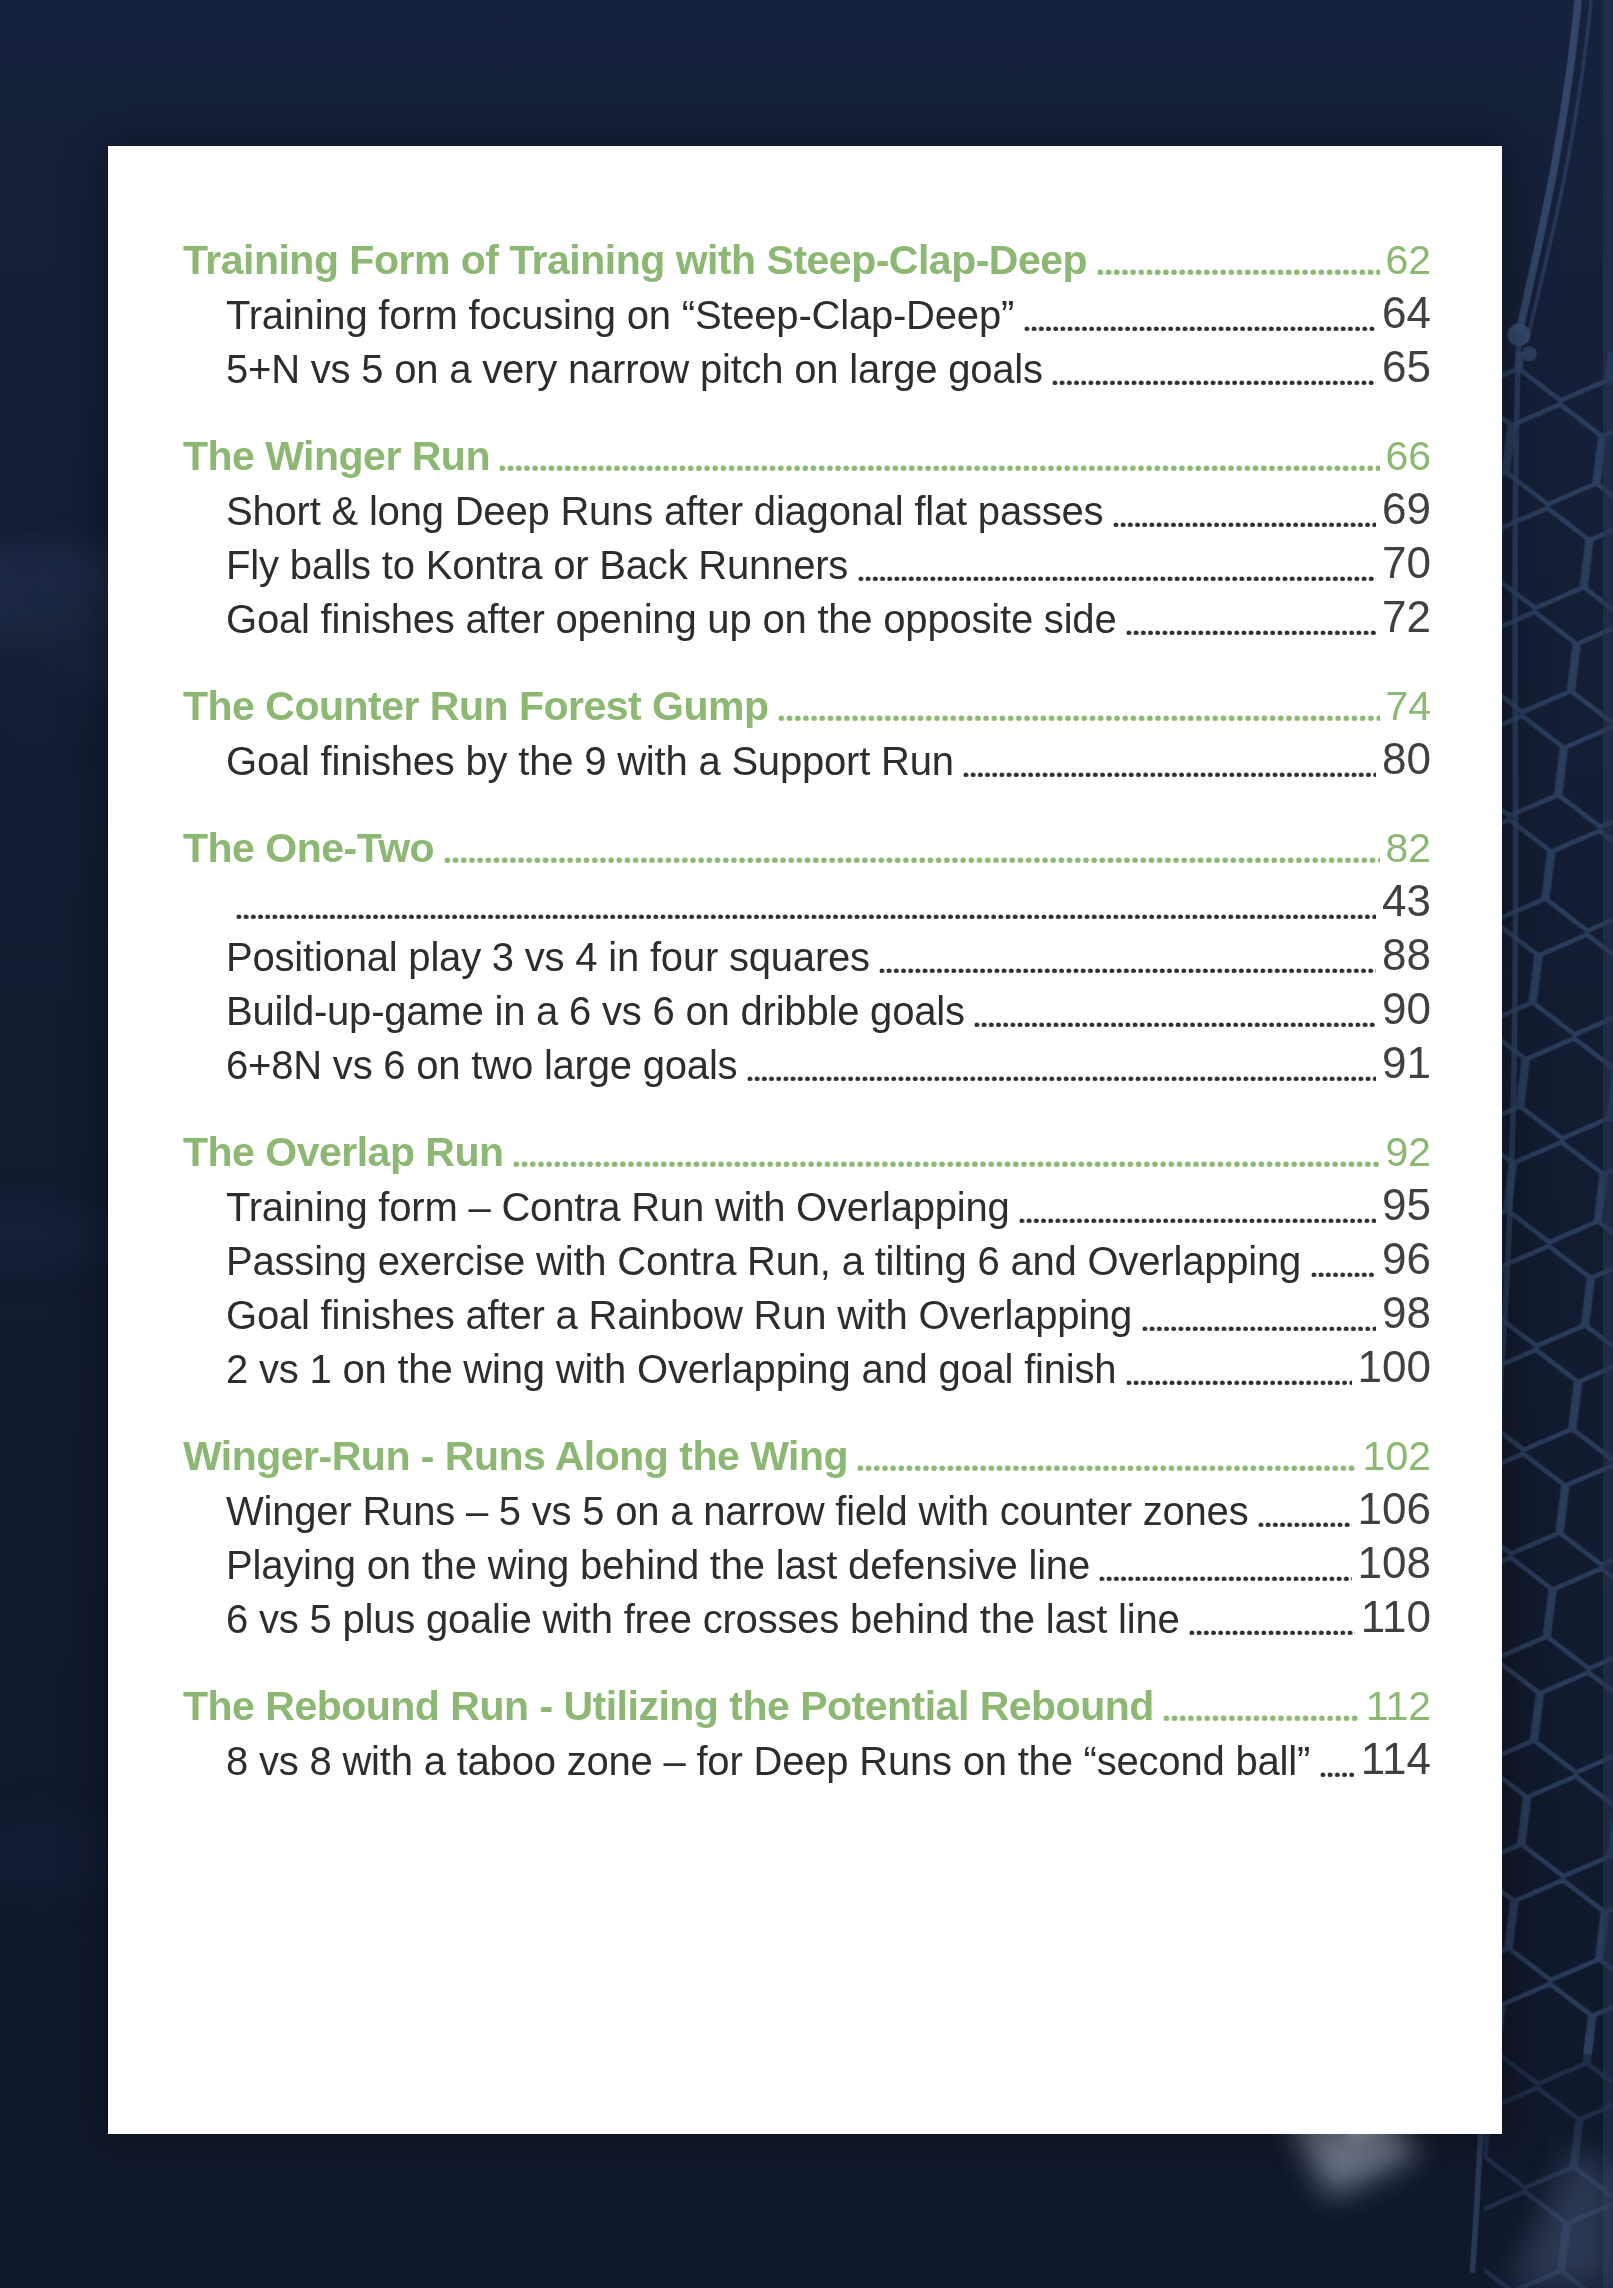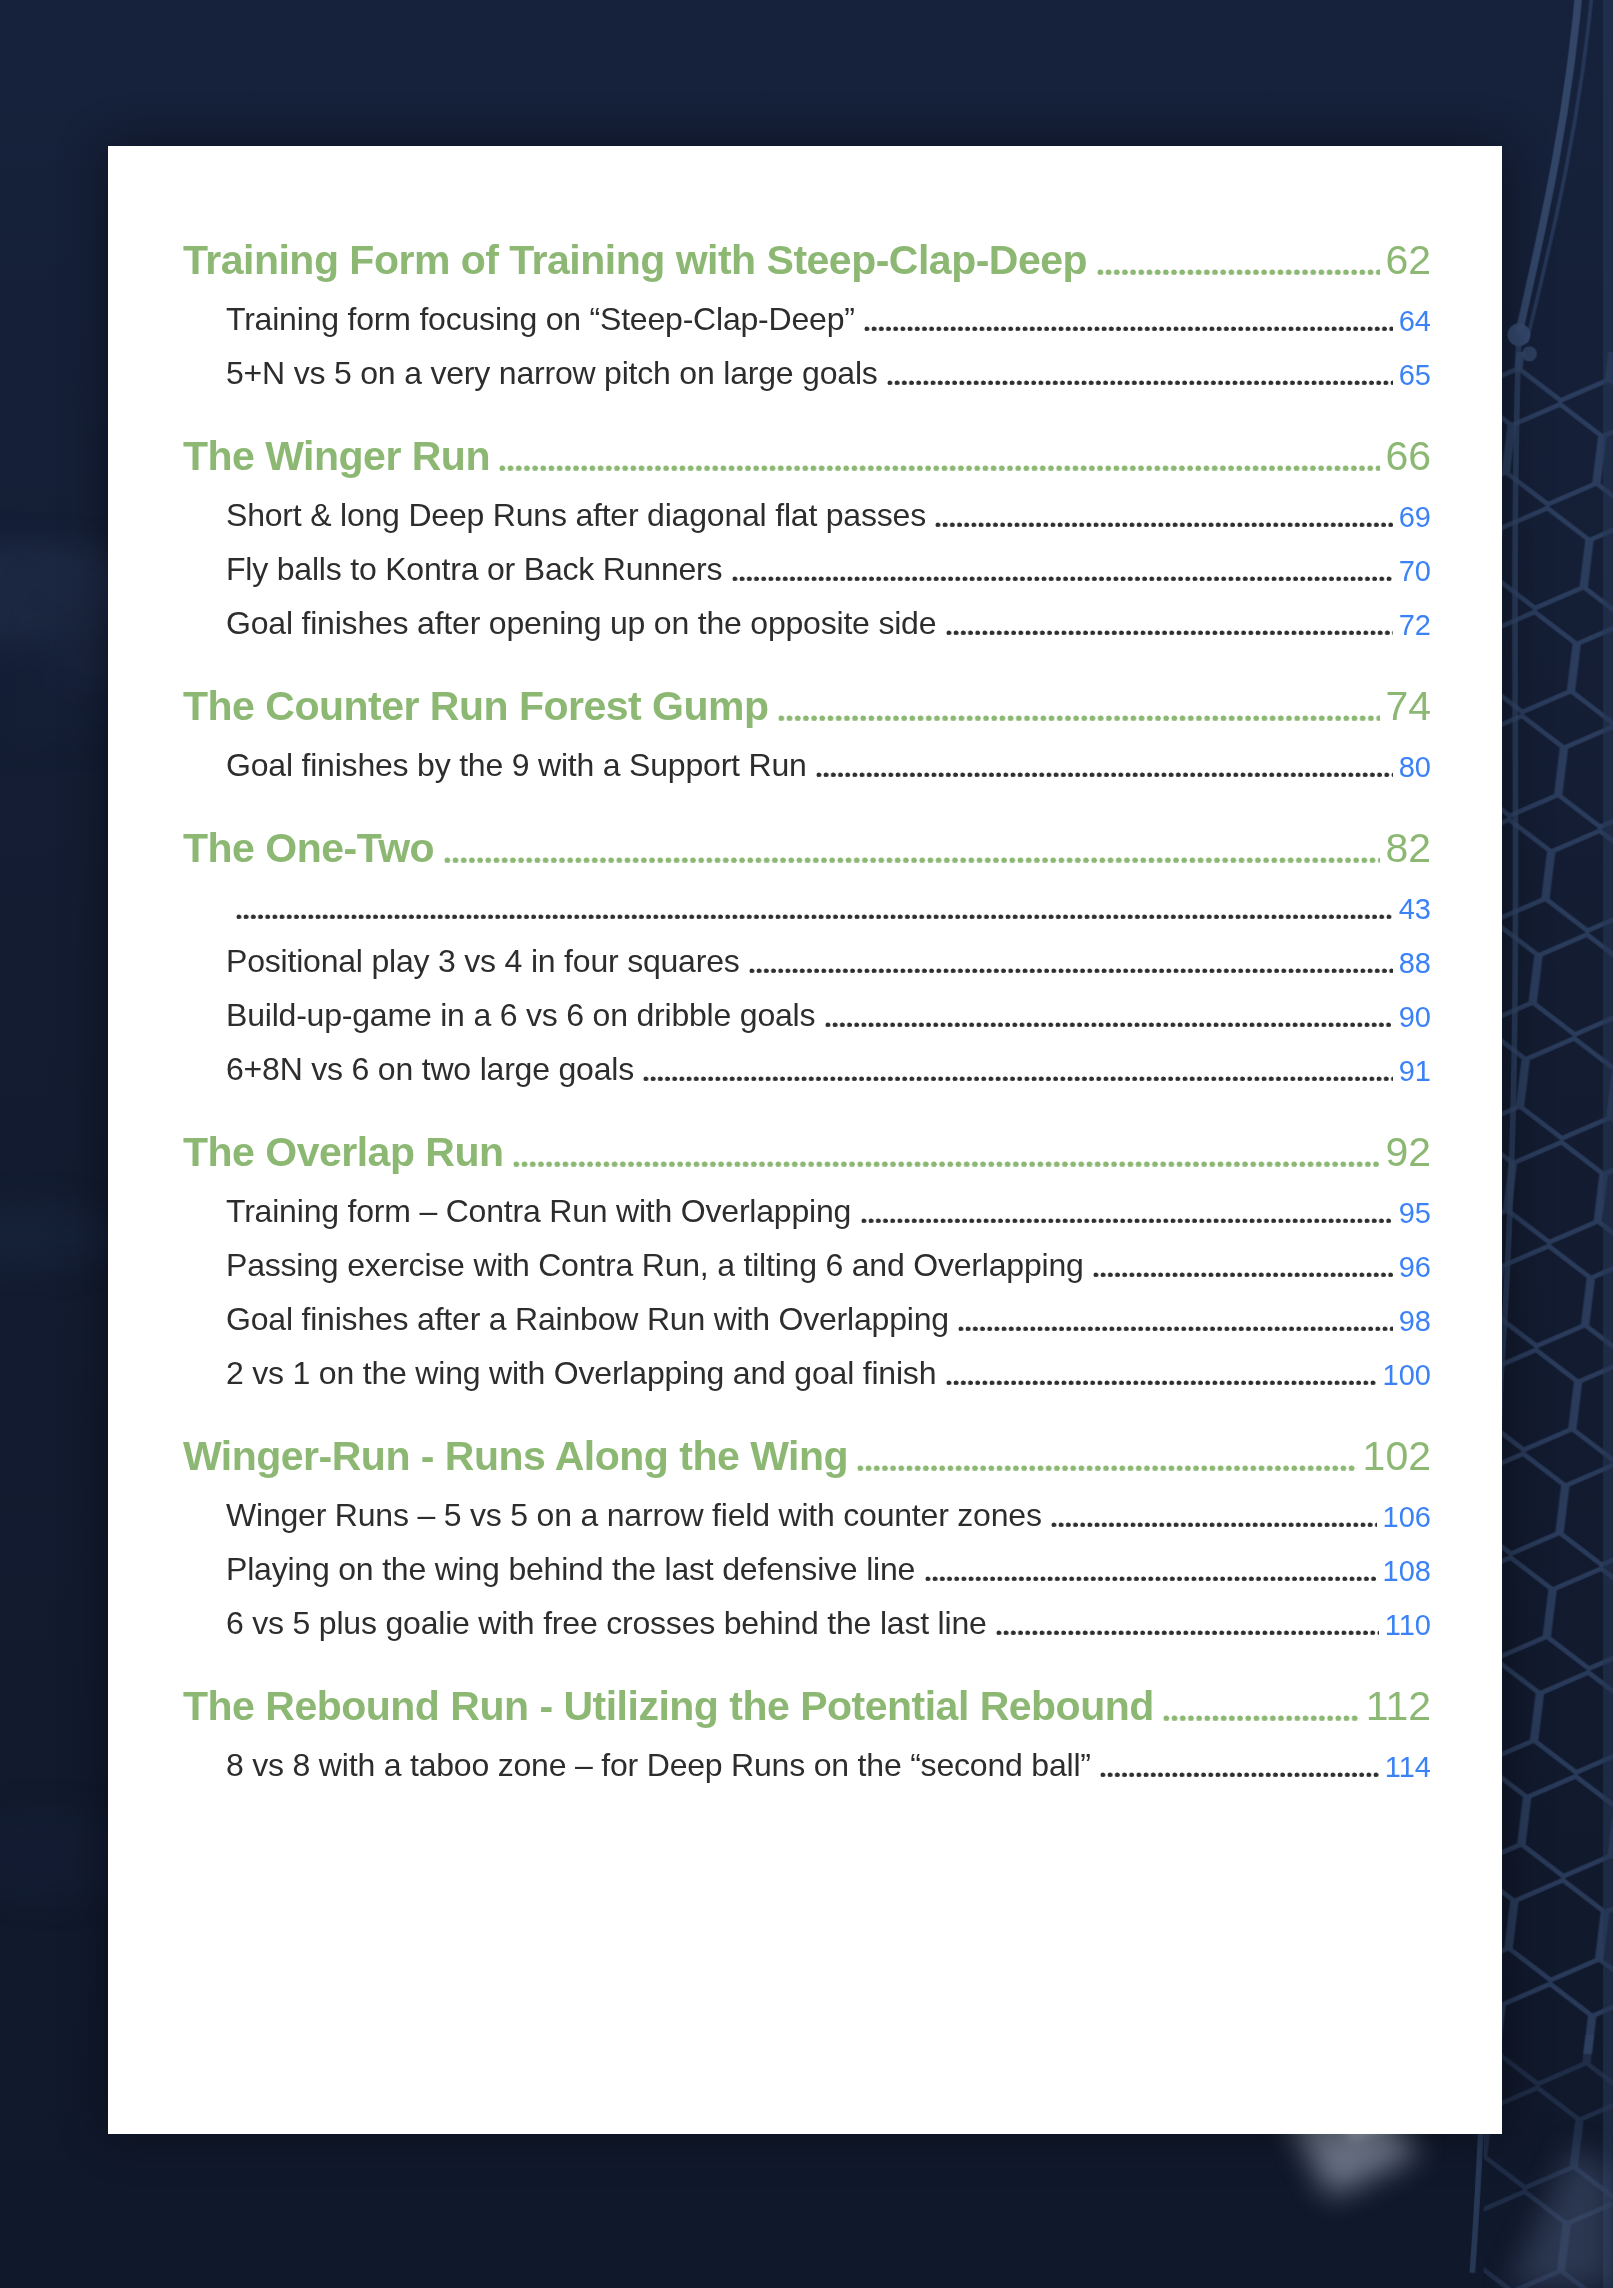--- a/index.html
+++ b/index.html
@@ -20,24 +20,24 @@
   .toc-section{margin-top:31px;}
   .toc-section:first-child{margin-top:0;}
   .toc-line{display:flex;align-items:flex-end;text-align:center;}
   .toc-line.header{height:57px;}
   .toc-line.entry{height:54px;padding-left:43px;}
   .title{
     font-size:41px;font-weight:700;color:#8cb873;
     letter-spacing:-0.5px;white-space:nowrap;
   }
   .label{
-    font-size:32px;font-weight:400;color:#2d2d2d;
+    font-size:40px;font-weight:400;color:#2d2d2d;
     letter-spacing:-0.2px;white-space:nowrap;
   }
-  .pagenum{font-size:29px;color:#3b82f6;white-space:nowrap;}
+  .pagenum{font-size:44px;color:#404040;white-space:nowrap;}
   .header .pagenum{font-size:41px;font-weight:400;color:#8cb873;}
   .leader{
     flex:1 1 auto;height:5.7px;margin:0 5.7px 6.7px 9.5px;
     background-image:radial-gradient(circle at 2.9px 2.9px,#2f2f2f 2.1px,transparent 2.7px);
     background-size:7.2px 5.7px;background-repeat:repeat-x;background-position:left bottom;
   }
   .header .leader{
     height:6.7px;margin-bottom:8.6px;
     background-image:radial-gradient(circle at 3.3px 3.3px,#8cb873 2.6px,transparent 3.1px);
     background-size:8.2px 6.7px;

